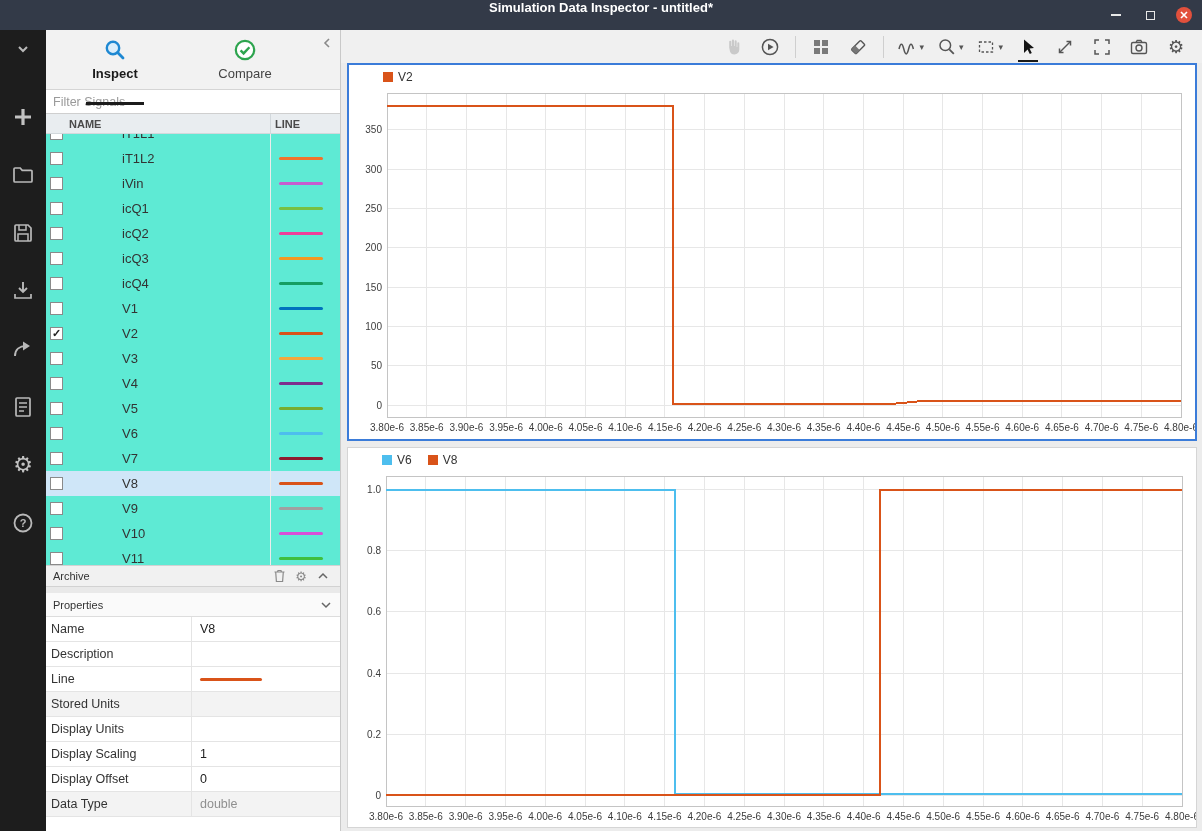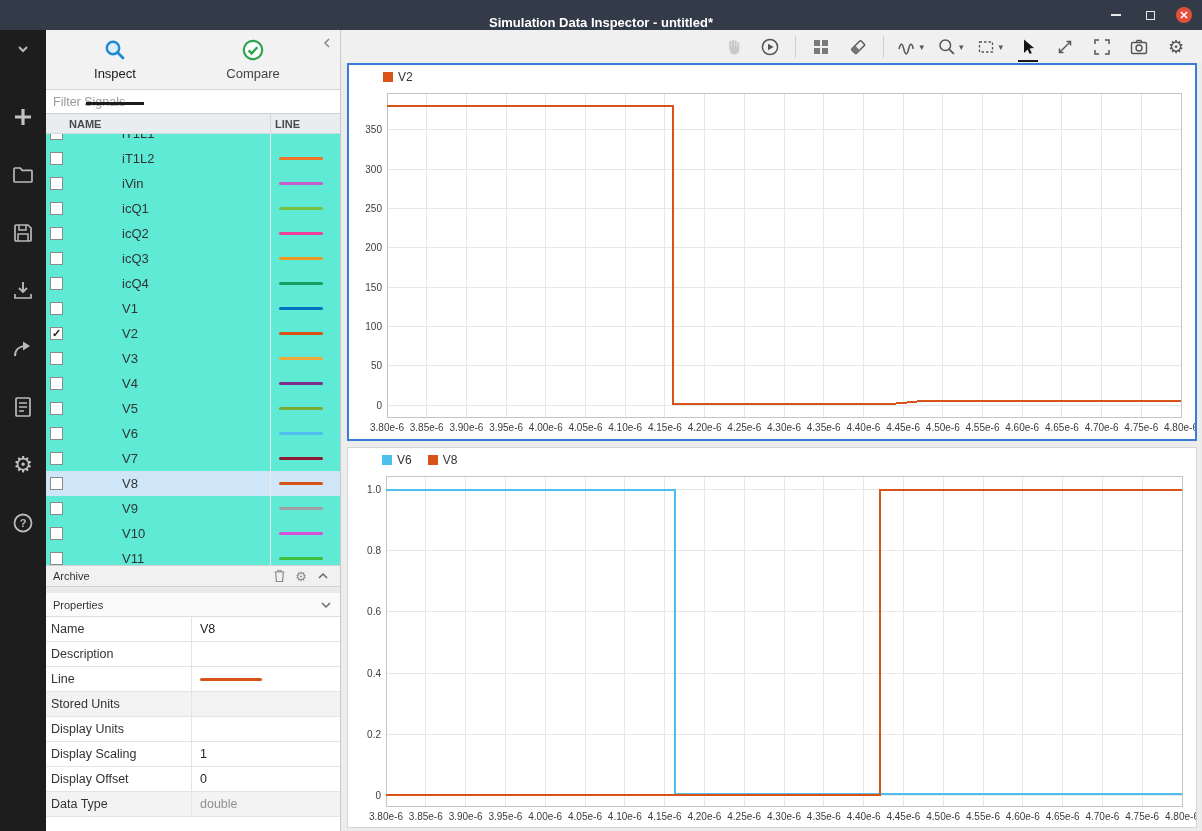--- a/index.html
+++ b/index.html
@@ -1,21 +1,21 @@
 <!DOCTYPE html>
 <html><head>
 <meta charset="utf-8">
 <style>
   *{box-sizing:border-box;margin:0;padding:0}
   html,body{background:#9a9a9a}
   body{font-family:"Liberation Sans",sans-serif;font-size:13px;color:#333}
   .app{position:relative;width:1202px;height:831px;background:#ececec;overflow:hidden}
 
   
-  .titlebar{height:30px;background:#333a48;display:flex;align-items:flex-end;position:relative}
+  .titlebar{height:30px;background:#333a48;display:flex;align-items:flex-start;position:relative}
   .tb-title{flex:1;text-align:center;color:#fff;font-size:13px;font-weight:700}
   .tb-controls{position:absolute;right:10px;top:0;height:30px;display:flex;align-items:center;gap:18px}
   .wbtn{display:inline-flex;align-items:center;justify-content:center;width:16px;height:16px;cursor:pointer}
   .min-bar{width:10px;height:2px;background:#e8e8e8}
   .max-box{width:9px;height:9px;border:1.5px solid #e8e8e8}
   .close-circ{width:16px;height:16px;border-radius:50%;background:#e2503c;display:flex;align-items:center;justify-content:center}
 
   
   .body{display:flex;height:801px}
 
@@ -27,23 +27,23 @@
   .strip .first{margin-top:40px}
   .strip .nx{margin-top:30px}
   .glyph-gear{font-size:22px;color:#c2c2c2;line-height:24px}
 
   
   .sidebar{width:295px;background:#fff;border-right:1px solid #c9c9c9;display:flex;flex-direction:column;flex:none}
   .tabbar{height:60px;background:#f2f2f2;border-bottom:1px solid #d5d5d5;position:relative;flex:none}
   .tab{position:absolute;top:6px;width:90px;text-align:center;cursor:pointer}
   .tab .ticon{height:28px;display:flex;align-items:center;justify-content:center}
   .tab .tlabel{font-size:13px;color:#444;margin-top:2px}
-  .tab.active .tlabel{color:#1a1a1a;font-weight:400}
+  .tab.active .tlabel{color:#1a1a1a;font-weight:700}
   .tab.active::after{content:"";position:absolute;left:16px;right:16px;bottom:-24px;height:3px;background:#1b1b1b}
-  .tab1{left:24px}.tab2{left:162px}
+  .tab1{left:24px}.tab2{left:154px}
   .collapse{position:absolute;right:4px;top:4px;width:18px;height:18px;display:flex;align-items:center;justify-content:center;cursor:pointer}
 
   .filterwrap{height:24px;flex:none;border-bottom:1px solid #cfcfcf}
   .filterwrap input{width:100%;height:100%;border:none;outline:none;padding:0 7px;font-size:12.5px;font-family:"Liberation Sans",sans-serif;color:#333;background:#fff}
   .filterwrap input::placeholder{color:#9a9a9a}
 
   .thead{height:20px;flex:none;background:#e9edf0;border-bottom:1px solid #d2d8dc;display:grid;grid-template-columns:22px 202px 1fr;align-items:center;font-size:11px;font-weight:700;color:#4a4a4a}
   .thead .c2{padding-left:1px}
   .thead .c3{border-left:1px solid #d2d8dc;padding-left:4px;height:100%;display:flex;align-items:center}
 

